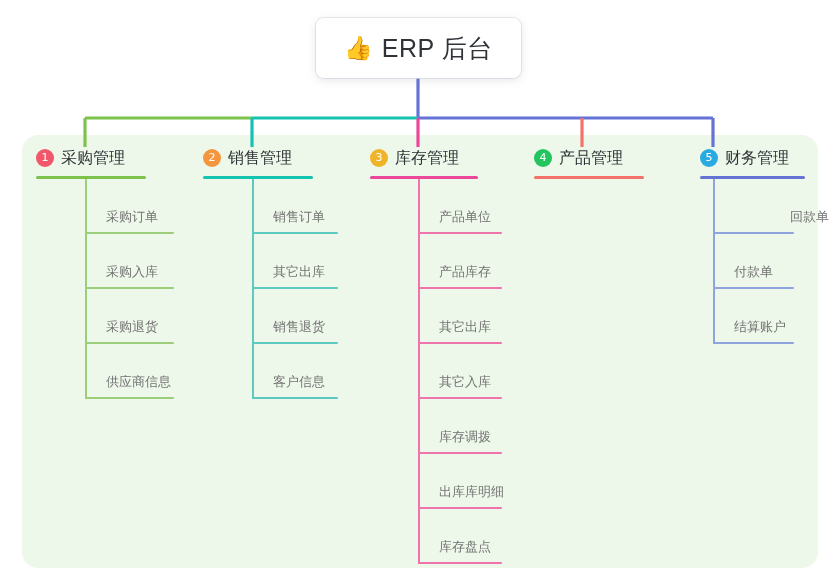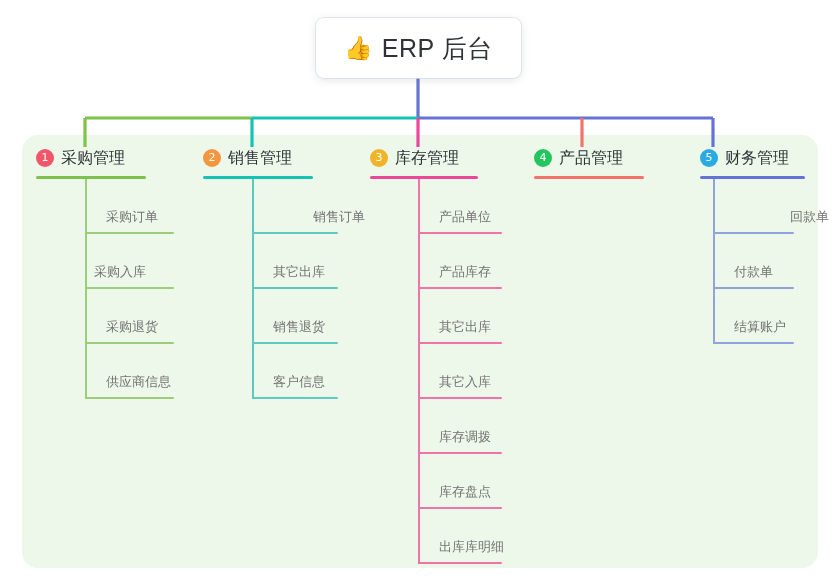--- a/index.html
+++ b/index.html
@@ -87,21 +87,21 @@
           <span class="col-title">采购管理</span>
         </div>
         <div class="head-rule" style="background: rgb(124, 194, 75); width: 110px;"></div>
         <div class="leaves" style="height: 220px;">
           <div class="spine" style="background: rgb(156, 205, 122); height: 220px; left: 49px;"></div>
           <div class="leaf">
             <span class="leaf-label" style="left: 70px;">采购订单</span>
             <div class="leaf-rule" style="background: rgb(156, 205, 122); width: 88px; left: 50px;"></div>
           </div>
           <div class="leaf">
-            <span class="leaf-label" style="left: 58px; font-family: Liberation Mono, monospace;">采购入库</span>
+            <span class="leaf-label" style="left: 70px; font-family: Liberation Mono, monospace;">采购入库</span>
             <div class="leaf-rule" style="background: rgb(156, 205, 122); width: 88px; left: 50px;"></div>
           </div>
           <div class="leaf">
             <span class="leaf-label" style="left: 70px;">采购退货</span>
             <div class="leaf-rule" style="background: rgb(156, 205, 122); width: 88px; left: 50px;"></div>
           </div>
           <div class="leaf">
             <span class="leaf-label" style="left: 70px;">供应商信息</span>
             <div class="leaf-rule" style="background: rgb(156, 205, 122); width: 88px; left: 50px;"></div>
           </div>
@@ -109,21 +109,21 @@
       </div>
       <div class="col" style="left: 203px;">
         <div class="col-head">
           <span class="badge" style="background: rgb(245, 149, 62);">2</span>
           <span class="col-title">销售管理</span>
         </div>
         <div class="head-rule" style="background: rgb(20, 195, 176); width: 110px;"></div>
         <div class="leaves" style="height: 220px;">
           <div class="spine" style="background: rgb(94, 201, 192); height: 220px; left: 49px;"></div>
           <div class="leaf">
-            <span class="leaf-label" style="left: 70px; margin-left: 40px;">销售订单</span>
+            <span class="leaf-label" style="left: 70px;">销售订单</span>
             <div class="leaf-rule" style="background: rgb(94, 201, 192); width: 85px; left: 50px;"></div>
           </div>
           <div class="leaf">
             <span class="leaf-label" style="left: 70px;">其它出库</span>
             <div class="leaf-rule" style="background: rgb(94, 201, 192); width: 85px; left: 50px;"></div>
           </div>
           <div class="leaf">
             <span class="leaf-label" style="left: 70px;">销售退货</span>
             <div class="leaf-rule" style="background: rgb(94, 201, 192); width: 85px; left: 50px;"></div>
           </div>
@@ -155,25 +155,25 @@
           </div>
           <div class="leaf">
             <span class="leaf-label" style="left: 69px;">其它入库</span>
             <div class="leaf-rule" style="background: rgb(239, 116, 171); width: 83px; left: 49px;"></div>
           </div>
           <div class="leaf">
             <span class="leaf-label" style="left: 69px;">库存调拨</span>
             <div class="leaf-rule" style="background: rgb(239, 116, 171); width: 83px; left: 49px;"></div>
           </div>
           <div class="leaf">
+            <span class="leaf-label" style="left: 69px;">出库库明细</span>
+            <div class="leaf-rule" style="background: rgb(239, 116, 171); width: 83px; left: 49px;"></div>
+          </div>
+          <div class="leaf">
             <span class="leaf-label" style="left: 69px;">库存盘点</span>
-            <div class="leaf-rule" style="background: rgb(239, 116, 171); width: 83px; left: 49px;"></div>
-          </div>
-          <div class="leaf">
-            <span class="leaf-label" style="left: 69px;">出库库明细</span>
             <div class="leaf-rule" style="background: rgb(239, 116, 171); width: 83px; left: 49px;"></div>
           </div>
         </div>
       </div>
       <div class="col" style="left: 534px;">
         <div class="col-head">
           <span class="badge" style="background: rgb(34, 197, 94);">4</span>
           <span class="col-title">产品管理</span>
         </div>
         <div class="head-rule" style="background: rgb(244, 114, 106); width: 110px;"></div>

